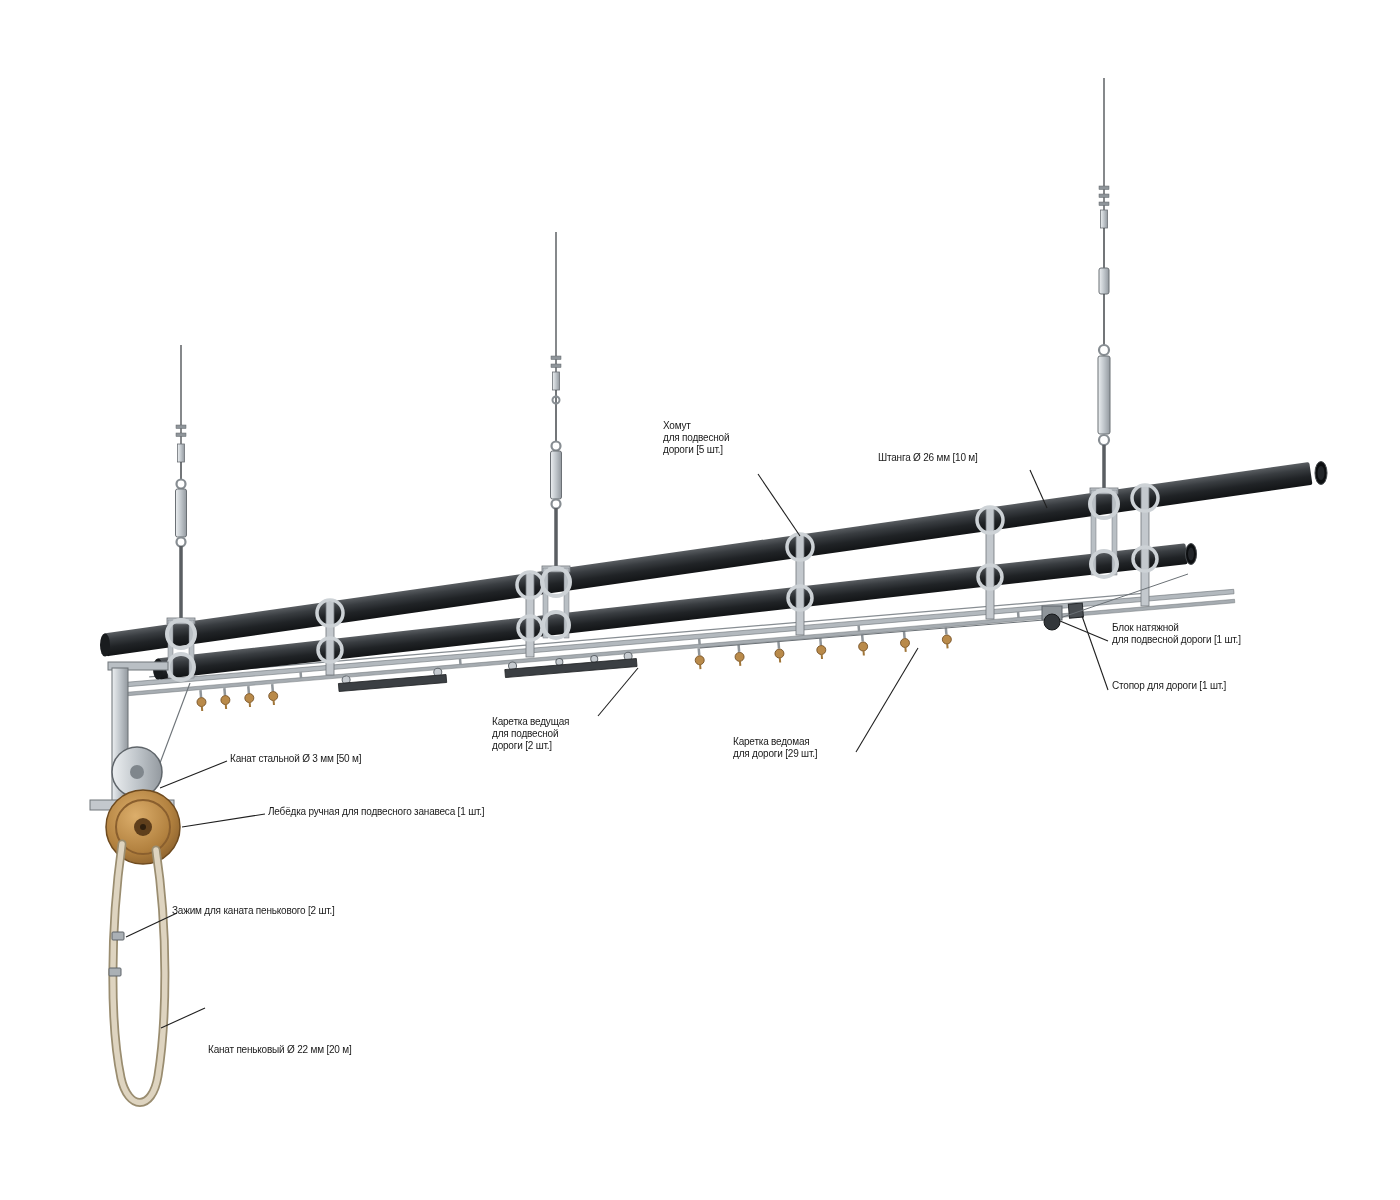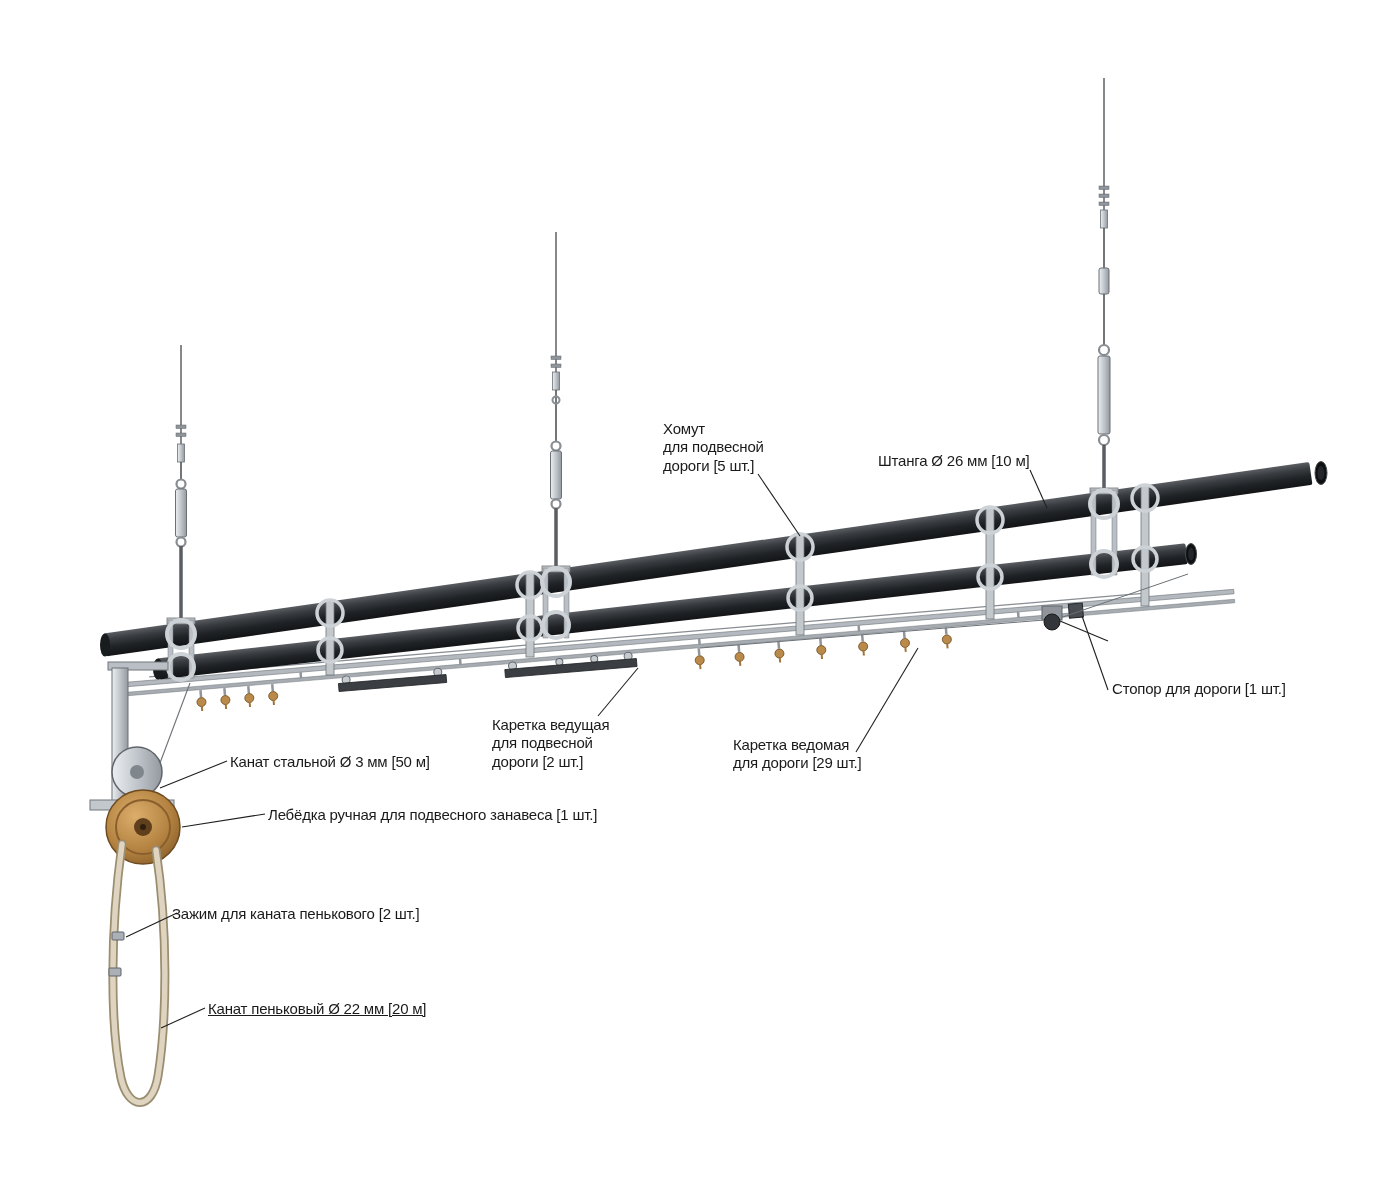--- a/index.html
+++ b/index.html
@@ -4,21 +4,21 @@
 <style>
   * { margin:0; padding:0; box-sizing:border-box; }
   html,body { background:#ffffff; }
   .stage {
     position:relative; width:1400px; height:1200px; background:#fff;
     overflow:hidden; font-family:"Liberation Sans", sans-serif;
   }
   .stage svg { position:absolute; left:0; top:0; }
   .label {
     position:absolute;
-    font-size:15px; line-height:1.22; letter-spacing:-0.2px;
+    font-size:10px; line-height:1.22; letter-spacing:-0.2px;
     color:var(--text,#1a1a1a); white-space:pre-line;
   }
   .leader line { stroke:var(--leader,#1f1f1f); stroke-width:1.1; }
   .brass { fill:var(--brass,#b98a4a); }
 </style>
 </head>
 <body>
 
 <div class="stage">
 
@@ -274,24 +274,26 @@
     <line x1="265" y1="814" x2="182" y2="827"></line>
     <line x1="177" y1="913" x2="126" y2="937"></line>
     <line x1="205" y1="1008" x2="161" y2="1028"></line>
   </g>
 </svg>
 
 <div class="label" style="left:663px; top:420px;">Хомут
 для подвесной
 дороги [5 шт.]</div>
 <div class="label" style="left:878px; top:452px;">Штанга Ø 26 мм [10 м]</div>
+<div class="label" style="left:1112px; top:622px;">Блок натяжной
+для подвесной дороги [1 шт.]</div>
 <div class="label" style="left:1112px; top:680px;">Стопор для дороги [1 шт.]</div>
 <div class="label" style="left:492px; top:716px;">Каретка ведущая
 для подвесной
 дороги [2 шт.]</div>
 <div class="label" style="left:733px; top:736px;">Каретка ведомая
 для дороги [29 шт.]</div>
 <div class="label" style="left:230px; top:753px;">Канат стальной Ø 3 мм [50 м]</div>
 <div class="label" style="left:268px; top:806px;text-align:right;">Лебёдка ручная для подвесного занавеса [1 шт.]</div>
 <div class="label" style="left:172px; top:905px;">Зажим для каната пенькового [2 шт.]</div>
-<div class="label" style="left:208px; top:1000px;text-decoration:underline;">Канат пеньковый Ø 22 мм [20 м]</div>
+<div class="label" style="left:208px; top:1044px;">Канат пеньковый Ø 22 мм [20 м]</div>
 
 </div>
 
 </body></html>

